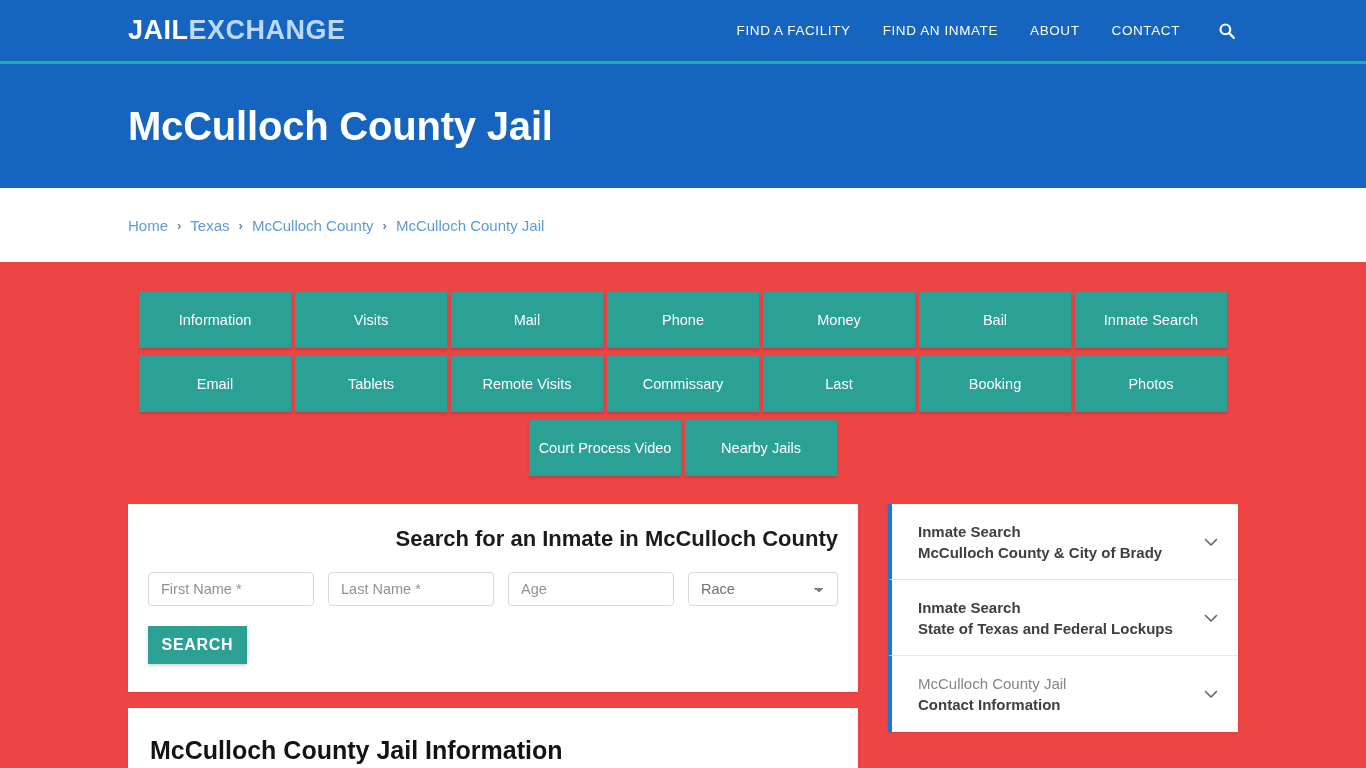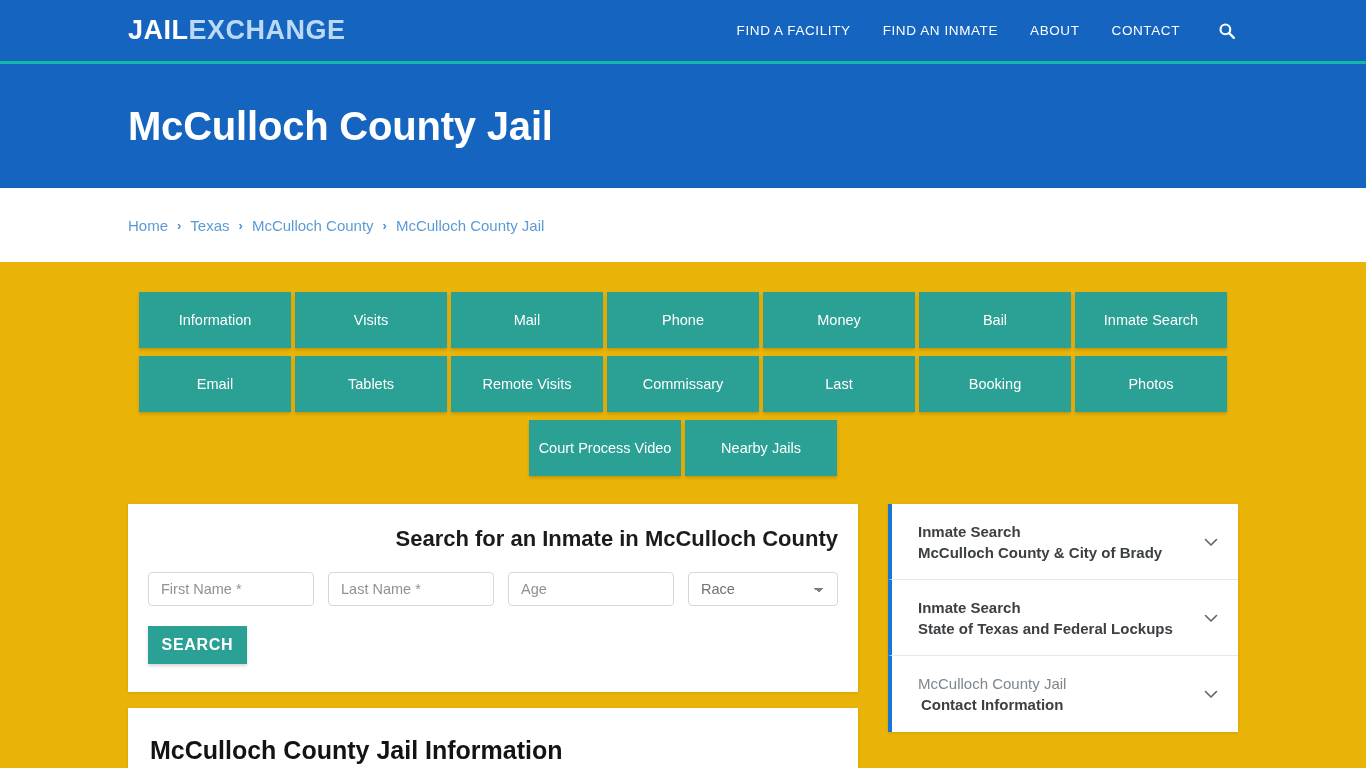--- a/index.html
+++ b/index.html
@@ -87,21 +87,21 @@
   .crumb-sep {
     color: #4a8fd0;
     font-size: 13px;
     font-weight: bold;
     margin: 0 9px;
     line-height: 1;
   }
 
   
   .page {
-    background: #eab308;
+    background: #ef4444;
     height: calc(768px - 64px - 124px - 74px);
     padding-top: 30px;
   }
 
   
   .btngrid {
     display: flex;
     flex-wrap: wrap;
     justify-content: center;
     gap: 8px 4px;
@@ -222,21 +222,21 @@
     justify-content: space-between;
     border-left: 4px solid #1976D2;
     border-bottom: 1px solid #e6e9ec;
     padding: 16px 18px 16px 26px;
     min-height: 76px;
     cursor: pointer;
   }
   .acc-item:last-child { border-bottom: none; }
   .acc-text { line-height: 1.4; }
   .acc-l1 { font-size: 15px; font-weight: bold; color: #3c4043; }
-  .acc-l2 { font-size: 15px; font-weight: bold; color: #3c4043; text-align: center; }
+  .acc-l2 { font-size: 15px; font-weight: bold; color: #3c4043; }
   .acc-l1.muted { font-weight: normal; color: #7e868d; }
   .chev {
     width: 18px; height: 18px;
     flex: 0 0 18px;
     margin-left: 10px;
   }
   .chev svg { display: block; }
 </style>
 </head>
 <body>

